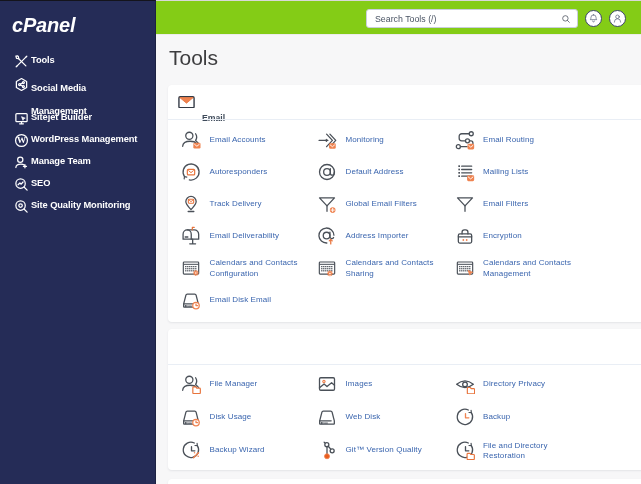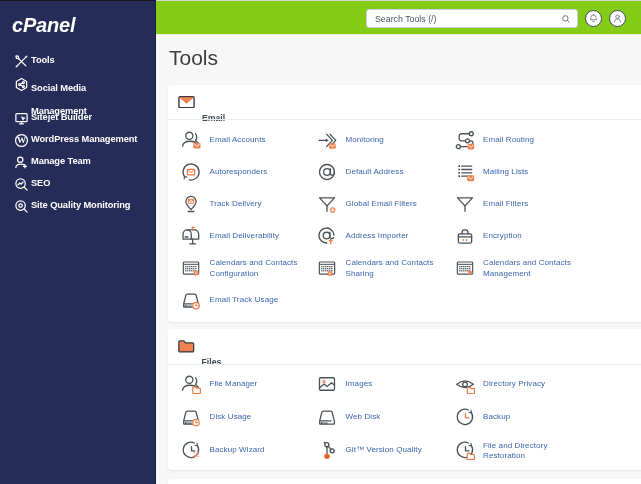--- a/index.html
+++ b/index.html
@@ -93,26 +93,20 @@
   <div class="chdr">
       <svg width="17" height="12.5" viewBox="0 0 24 18" fill="none">
         <rect x="1.1" y="1.1" width="21.8" height="15.8" rx="1.6" fill="#fff" stroke="#333a45" stroke-width="2"></rect>
         <path d="M2.4,2.3 L12,10.3 L21.6,2.3 z" fill="#ef8350" stroke="#e8743c" stroke-width="1.2" stroke-linejoin="round"></path>
       </svg>
       <b>Email</b>
     </div>
   <div class="cdiv"></div>
 </div>
 <div class="card" style="top:329px;height:141px">
-  <div class="chdr">
-      <svg width="16.5" height="12.5" viewBox="0 0 24 18" fill="none">
-        <path d="M1.2,15.5 V3 a1.8,1.8 0 0 1 1.8,-1.8 h5.6 l2.3,2.9 h10.1 a1.8,1.8 0 0 1 1.8,1.8 V15.5 a1.8,1.8 0 0 1 -1.8,1.8 H3 a1.8,1.8 0 0 1 -1.8,-1.8 z" fill="#ef8350" stroke="#333a45" stroke-width="1.8" stroke-linejoin="round"></path>
-      </svg>
-      <b>Files</b>
-    </div>
   <div class="cdiv"></div>
 </div>
 <div class="card" style="top:478.5px;height:40px"></div>
 <div class="ic" style="left:181px;top:130px"><svg width="20" height="20" viewBox="0 0 24 24" fill="none">
       <circle cx="10" cy="7" r="4.3" stroke="#4a5058" stroke-width="1.55" stroke-linecap="round" stroke-linejoin="round" fill="none"></circle>
       <path d="M17.5,4.5 a7.2,7.2 0 0 1 0,8 l3.5,3.5" stroke="#4a5058" stroke-width="1.55" stroke-linecap="round" stroke-linejoin="round" fill="none"></path>
       <path d="M2,19.5 q0.3,-6 9,-6 q5.5,0 7.5,2.5" stroke="#4a5058" stroke-width="1.55" stroke-linecap="round" stroke-linejoin="round" fill="none"></path>
       <rect x="14.8" y="15.2" width="8.6" height="7" rx="1.6" fill="#ef8350"></rect>
       <path d="M16.3,17.2 l2.8,2.3 l2.8,-2.3" stroke="#fff" stroke-width="1.1" fill="none" stroke-linecap="round" stroke-linejoin="round"></path>
     </svg></div>
@@ -295,21 +289,21 @@
       <path d="M15.8,15 l5.4,2.2 -2.4,1 -1,2.4 z" fill="#ef8350" stroke="#ef8350" stroke-width="1" stroke-linejoin="round"></path>
     </svg></div>
 <div class="lab" style="left:483.0px;top:258.2px;width:118px;line-height:10.4px">Calendars and Contacts<br>Management</div>
 <div class="ic" style="left:181px;top:289.5px"><svg width="20" height="20" viewBox="0 0 24 24" fill="none">
       <path d="M3.2,20 v-3.4 l2.7,-10.4 a1.7,1.7 0 0 1 1.65,-1.3 h8.9 a1.7,1.7 0 0 1 1.65,1.3 l2.7,10.4 V20 a0.6,0.6 0 0 1 -0.6,0.6 H3.8 a0.6,0.6 0 0 1 -0.6,-0.6 z" fill="#fff" stroke="#4a5058" stroke-width="1.55" stroke-linecap="round" stroke-linejoin="round"></path>
       <path d="M3.5,16.6 h13.5" stroke="#4a5058" stroke-width="1.55" stroke-linecap="round" stroke-linejoin="round" fill="none"></path>
       <path d="M5.3,18.5 v1.6 M7.1,18.5 v1.6 M9,19.3 h3.5" stroke="#4a5058" stroke-width="1.2" stroke-linecap="round"></path>
       <circle cx="18" cy="18.6" r="3.9" fill="#fff" stroke="#ef8350" stroke-width="1.5"></circle>
       <path d="M18,16.6 v2 h2" stroke="#ef8350" stroke-width="1.5" stroke-linecap="round" stroke-linejoin="round"></path>
     </svg></div>
-<div class="lab" style="left:209.5px;top:294.7px;width:118px">Email Track Usage</div>
+<div class="lab" style="left:209.5px;top:294.7px;width:118px">Email Disk Email</div>
 <div class="ic" style="left:181px;top:373.5px"><svg width="20" height="20" viewBox="0 0 24 24" fill="none">
       <circle cx="10" cy="7" r="4.3" stroke="#4a5058" stroke-width="1.55" stroke-linecap="round" stroke-linejoin="round" fill="none"></circle>
       <path d="M17.5,4.5 a7.2,7.2 0 0 1 0,8 l3.5,3.5" stroke="#4a5058" stroke-width="1.55" stroke-linecap="round" stroke-linejoin="round" fill="none"></path>
       <path d="M2,19.5 q0.3,-6 9,-6 q5.5,0 7.5,2.5" stroke="#4a5058" stroke-width="1.55" stroke-linecap="round" stroke-linejoin="round" fill="none"></path>
       <path d="M14.2,22.5 v-6 a1,1 0 0 1 1,-1 h2.5 l1.2,1.4 h3.3 a1,1 0 0 1 1,1 v4.6 a1,1 0 0 1 -1,1 h-7 a1,1 0 0 1 -1,-1 z" fill="#fff" stroke="#e8743c" stroke-width="1.4" stroke-linejoin="round"></path>
     </svg></div>
 <div class="lab" style="left:209.5px;top:378.7px;width:118px">File Manager</div>
 <div class="ic" style="left:317px;top:373.5px"><svg width="20" height="20" viewBox="0 0 24 24" fill="none">
       <rect x="3" y="4.5" width="18" height="15" rx="1.5" fill="#fff" stroke="#4a5058" stroke-width="1.55" stroke-linecap="round" stroke-linejoin="round"></rect>
       <path d="M3,16.5 l5.5,-4.5 3.5,3 5.5,-4.5 3.5,3" stroke="#4a5058" stroke-width="1.55" stroke-linecap="round" stroke-linejoin="round" fill="none"></path>

